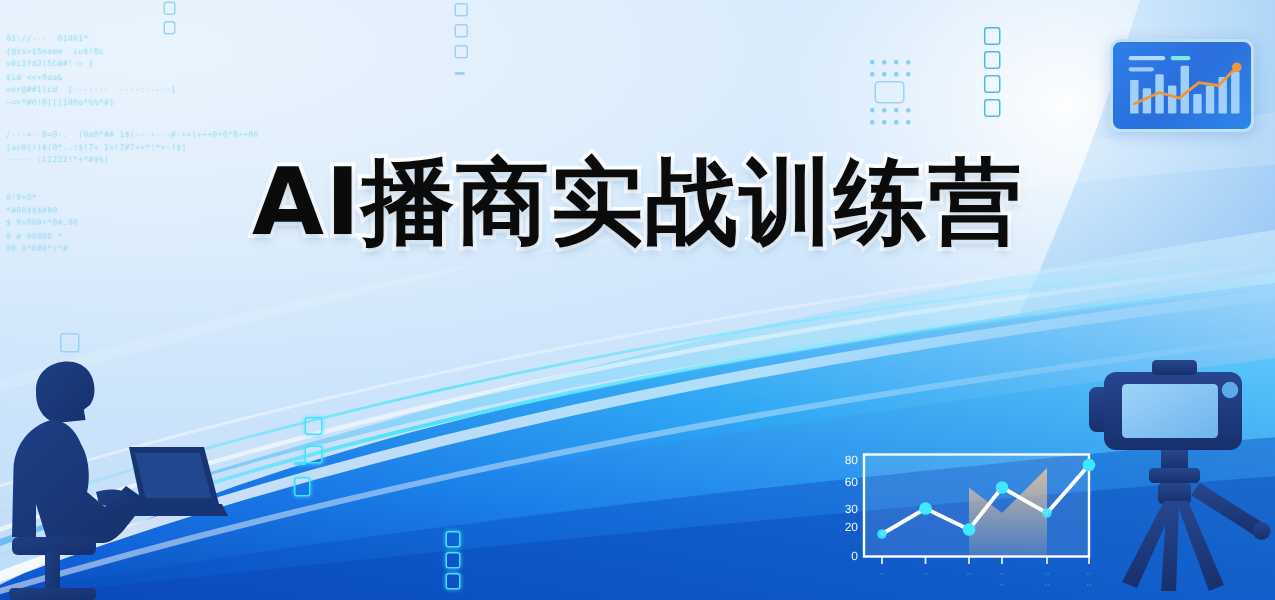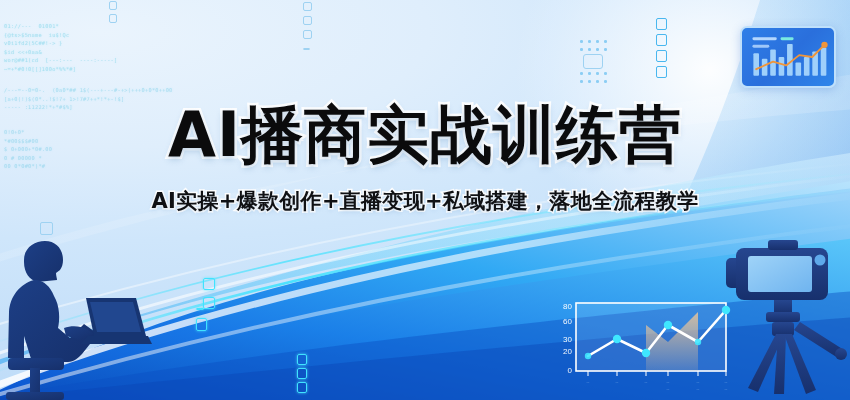--- a/index.html
+++ b/index.html
@@ -229,23 +229,20 @@
         <rect x="83" y="21" width="6" height="30" rx="1"></rect>
       </g>
       <polyline points="14,44 32,36 46,40 60,29 74,31 87,18" fill="none" stroke="#f0953a" stroke-width="2" stroke-linecap="round" stroke-linejoin="round"></polyline>
       <circle cx="87" cy="18" r="3.4" fill="#f0953a"></circle>
     </svg>
   </div>
 
   <div class="headline-wrap">
     <span class="headline">AI播商实战训练营</span>
   </div>
-  <div class="subline-wrap">
-    <span class="subline">AI实操+爆款创作+直播变现+私域搭建，落地全流程教学</span>
-  </div>
 
   <div class="sil" style="left:2px;top:240px;width:152px;height:160px;">
     <svg viewBox="0 0 152 160" width="152" height="160">
       <defs>
         <linearGradient id="silG" x1="0" y1="0" x2="1" y2="1">
           <stop offset="0%" stop-color="#1d3f86"></stop>
           <stop offset="100%" stop-color="#16306b"></stop>
         </linearGradient>
       </defs>
       <g fill="url(#silG)">

